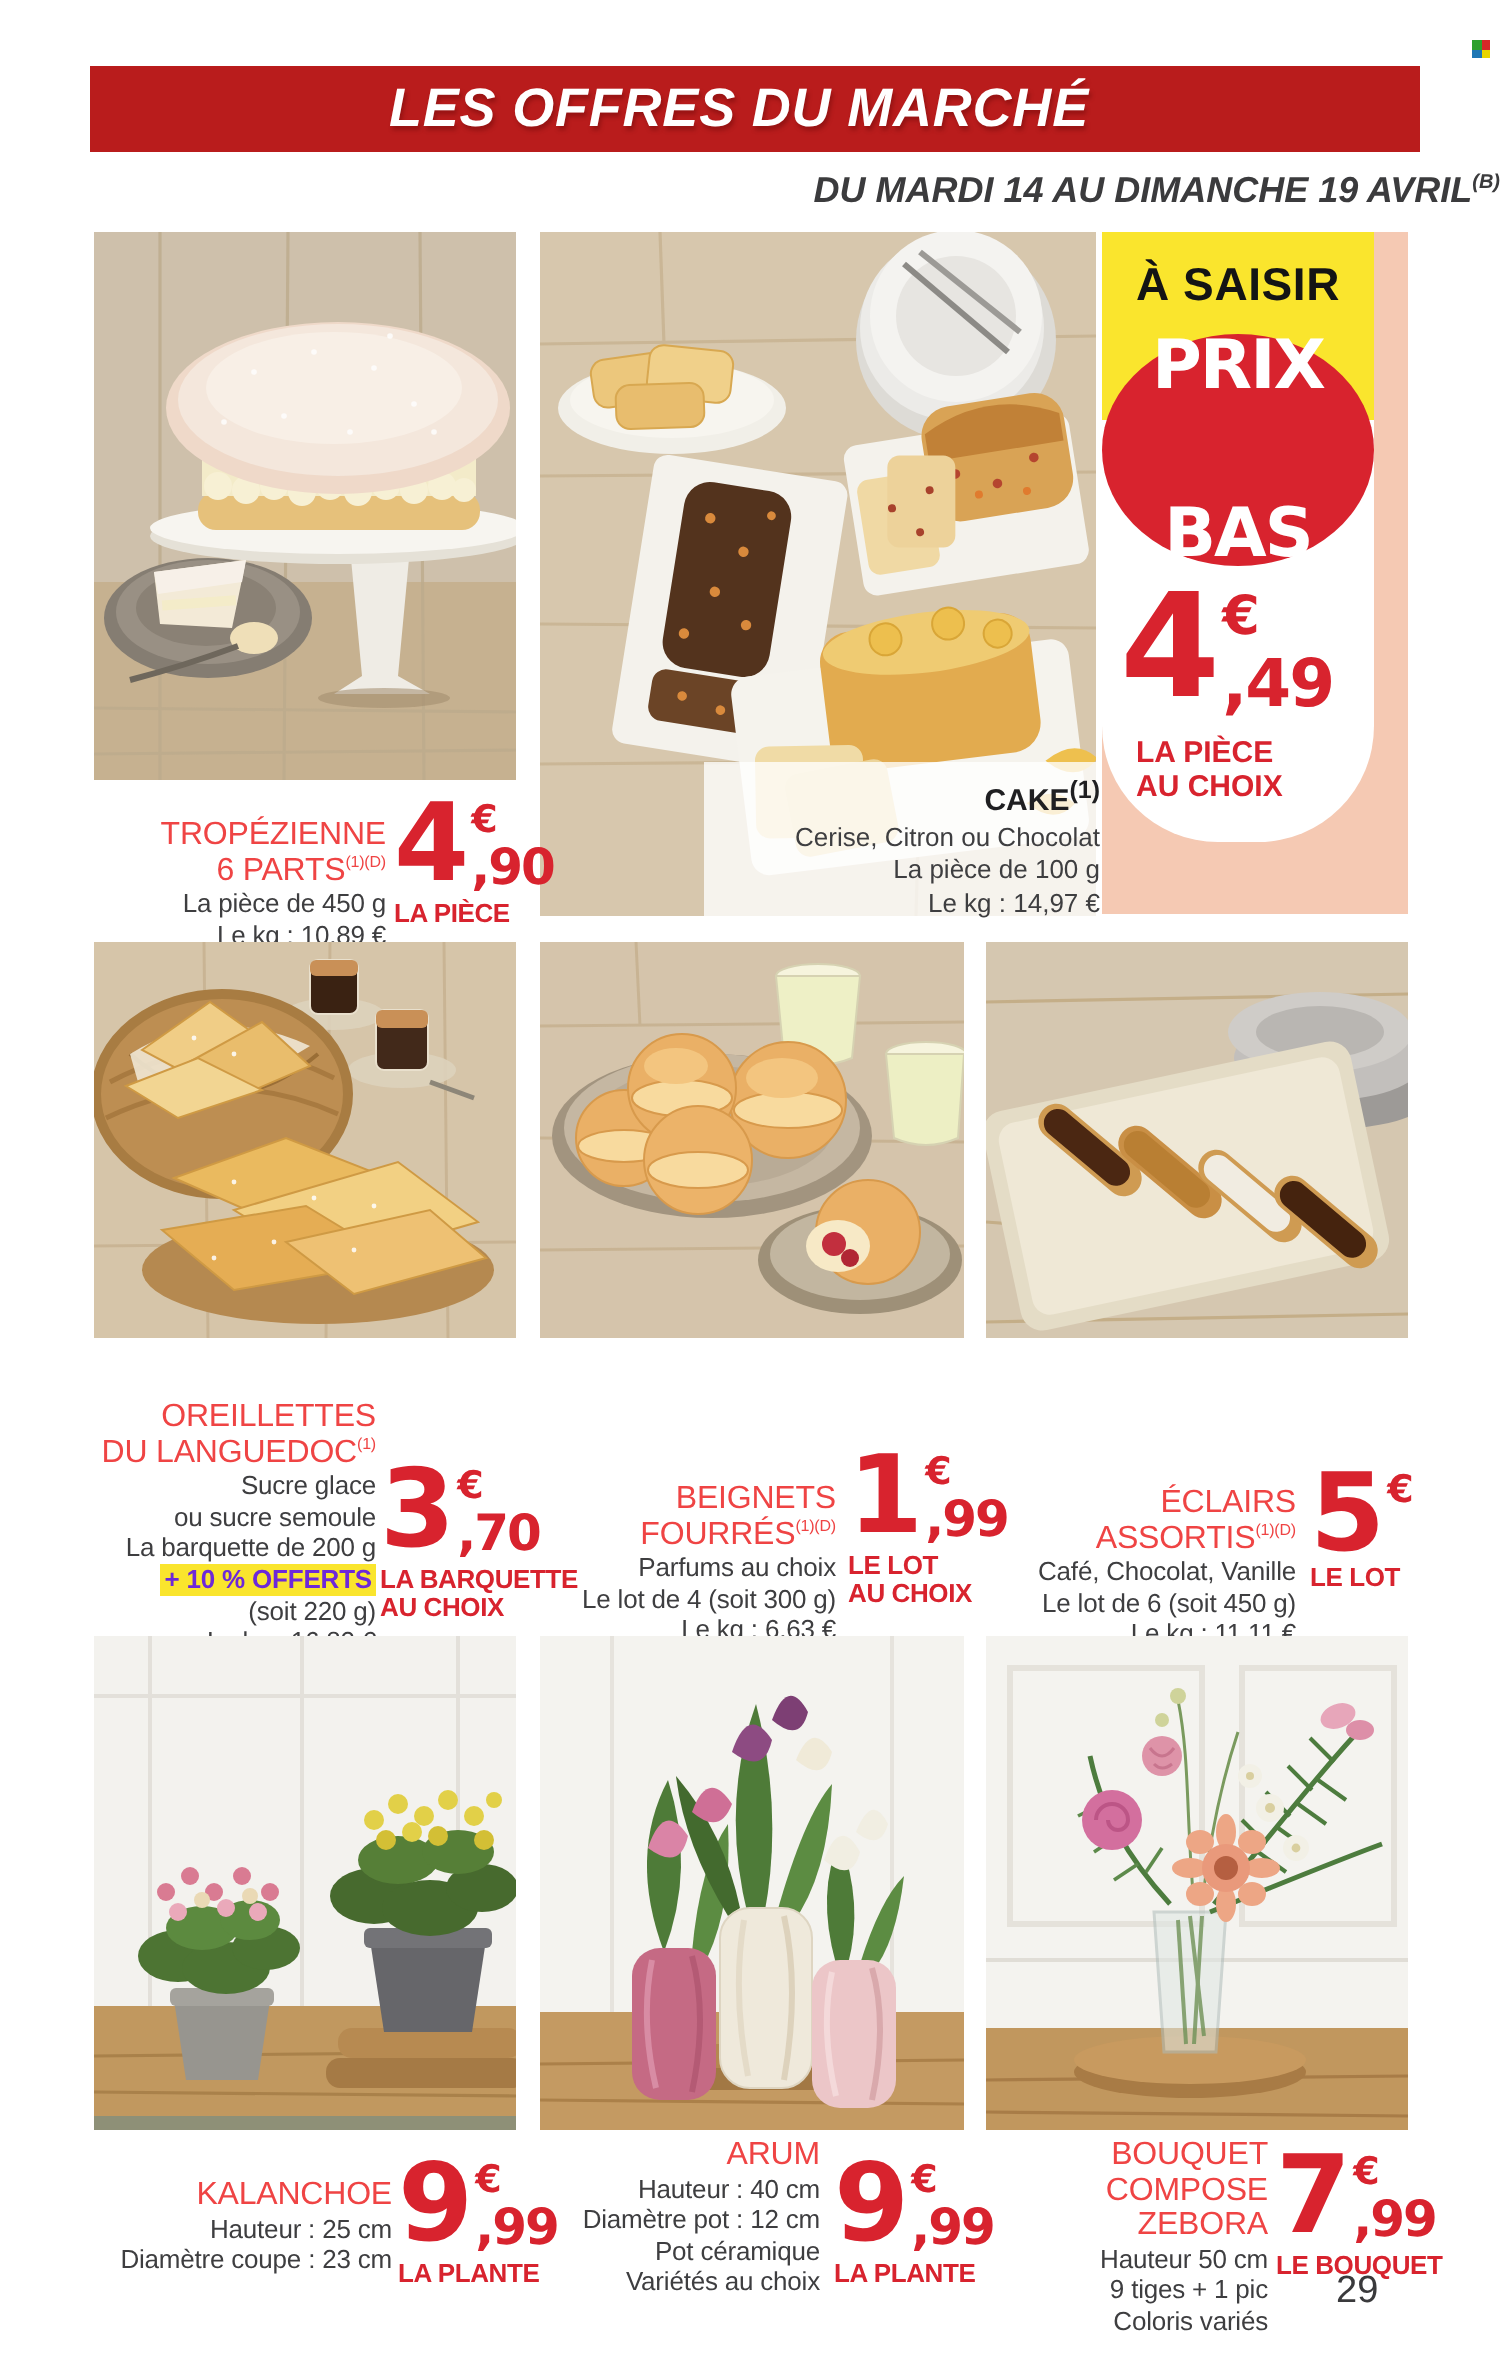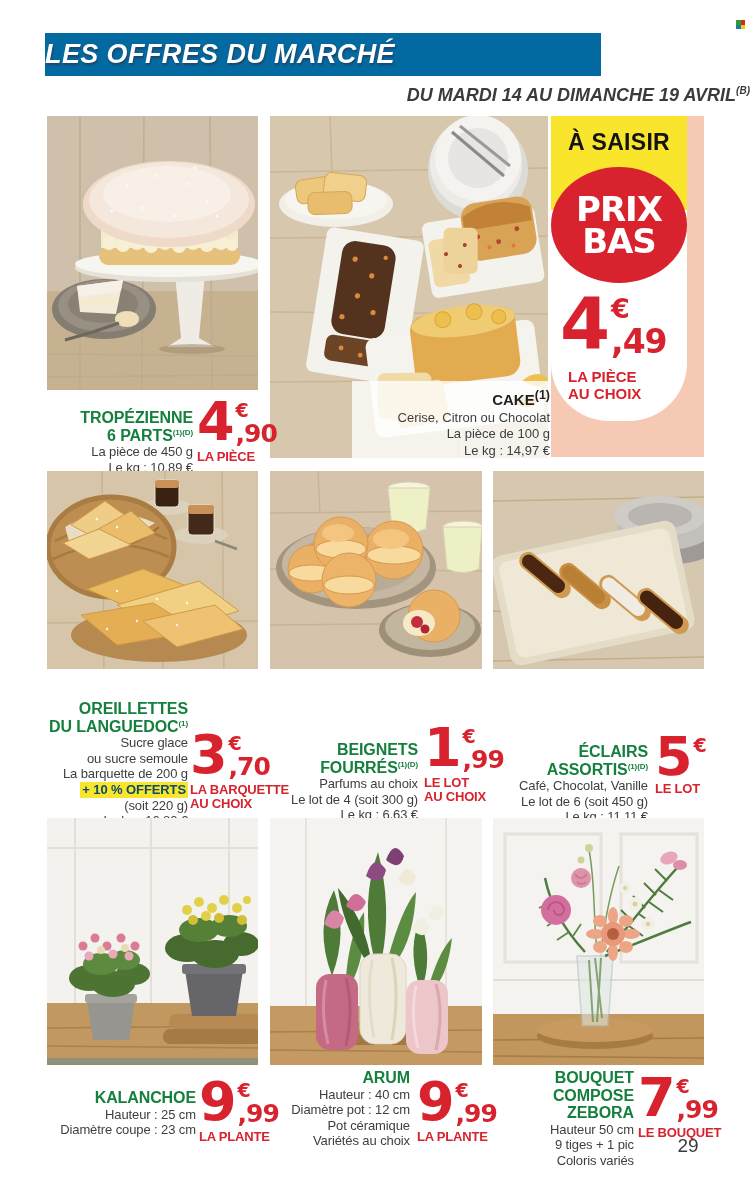--- a/index.html
+++ b/index.html
@@ -5,61 +5,61 @@
   html,body{margin:0;padding:0;background:#fff}
   .page{position:relative;width:750px;height:1188px;background:#fff;overflow:hidden;
         font-family:"Liberation Sans",sans-serif;}
   .photo{position:absolute;overflow:hidden}
   .photo svg{display:block}
 
   .reg-mark{position:absolute;left:736px;top:20px;width:9px;height:9px;display:grid;
             grid-template-columns:1fr 1fr;grid-template-rows:1fr 1fr}
   .reg-mark i{display:block}
 
-  .header-bar{position:absolute;left:45px;top:33px;width:556px;height:43px;background:#0369a1;
-              display:flex;align-items:center;justify-content:flex-start;padding-right:16px;box-sizing:border-box}
+  .header-bar{position:absolute;left:45px;top:33px;width:665px;height:43px;background:#b91c1c;
+              display:flex;align-items:center;justify-content:center;padding-right:16px;box-sizing:border-box}
   .header-title{color:#fff;font-size:27px;font-weight:bold;font-style:italic;letter-spacing:.4px;
                 text-shadow:1px 2px 2px rgba(80,0,0,.35);white-space:nowrap}
   .date-line{position:absolute;left:0;top:85px;width:750px;text-align:right;font-size:18px;
              font-weight:bold;font-style:italic;color:#3b3b3d}
   .date-line sup{font-size:10px}
 
   .promo-strip{position:absolute;left:551px;top:116px;width:153px;height:341px;background:#f5c9b3}
   .promo-panel{position:absolute;left:551px;top:116px;width:136px;height:305px;background:#fff;
                border-radius:0 0 58px 58px;overflow:hidden}
   .promo-yellow{position:absolute;top:0;left:0;width:100%;height:94px;background:#fae52d}
   .promo-badge{position:absolute;top:13px;left:0;width:100%;text-align:center;font-size:23px;
                font-weight:bold;color:#141414;letter-spacing:.3px}
   .promo-circle{position:absolute;top:51px;left:0;width:136px;height:116px;background:#d8232e;border-radius:50%;
-                display:flex;flex-direction:column;align-items:center;justify-content:center;color:#fff;
+                display:flex;flex-direction:column;align-items:center;justify-content:space-between;color:#fff;
                 font-weight:bold;font-size:34px;line-height:.95;font-family:"DejaVu Sans",sans-serif;letter-spacing:-1px}
 
   .price{position:absolute;color:#d8232e;font-family:"DejaVu Sans",sans-serif;font-weight:bold}
   .p-row{display:flex;align-items:flex-start}
   .p-int{font-size:54px;line-height:.78}
   .p-col{display:flex;flex-direction:column;margin-left:1px}
   .p-eur{font-size:19px;line-height:1}
   .p-cents{font-size:25px;line-height:.9;margin-top:3px;letter-spacing:-1px}
   .p-unit{font-family:"Liberation Sans",sans-serif;font-size:13px;line-height:1.12;font-weight:bold;
           margin-top:4px;letter-spacing:-.2px;white-space:nowrap}
   .price.lg .p-int{font-size:72px;line-height:.8}
   .price.lg .p-eur{font-size:27px}
   .price.lg .p-cents{font-size:33px;margin-top:5px}
   .promo-unit{position:absolute;left:568px;top:368px;color:#d8232e;font-weight:bold;font-size:15px;line-height:1.15}
 
   .pinfo{position:absolute;text-align:right;font-size:13px;line-height:1.2;color:#3e3e40;letter-spacing:-.1px}
-  .pinfo .t{font-size:16px;font-weight:bold;color:#15803d;line-height:1.1}
+  .pinfo .t{font-size:16px;font-weight:normal;color:#ef4444;line-height:1.1}
   .pinfo sup{font-size:8px}
-  .hl{display:inline-block;background:#fae52d;color:#0c4a6e;font-weight:bold;padding:0 2px}
+  .hl{display:inline-block;background:#fae52d;color:#6d28d9;font-weight:bold;padding:0 2px}
 
   .cake-box{position:absolute;left:352px;top:381px;width:198px;background:rgba(255,255,255,.78);
             padding:6px 0 8px;box-sizing:border-box;text-align:right;font-size:13px;line-height:1.3;color:#3e3e40}
   .cake-box .t{font-size:15px;font-weight:bold;color:#1f1f21}
 
-  .page-num{position:absolute;left:668px;top:1135px;width:40px;text-align:center;font-size:19px;color:#3a3a3c}
+  .page-num{position:absolute;left:668px;top:1135px;width:40px;text-align:left;font-size:19px;color:#3a3a3c}
 </style>
 </head>
 <body>
 
 <div class="page">
 
   <div class="reg-mark">
     <i style="background:#2ca02c"></i>
       <i style="background:#d62728"></i>
     <i style="background:#1f77b4"></i>

